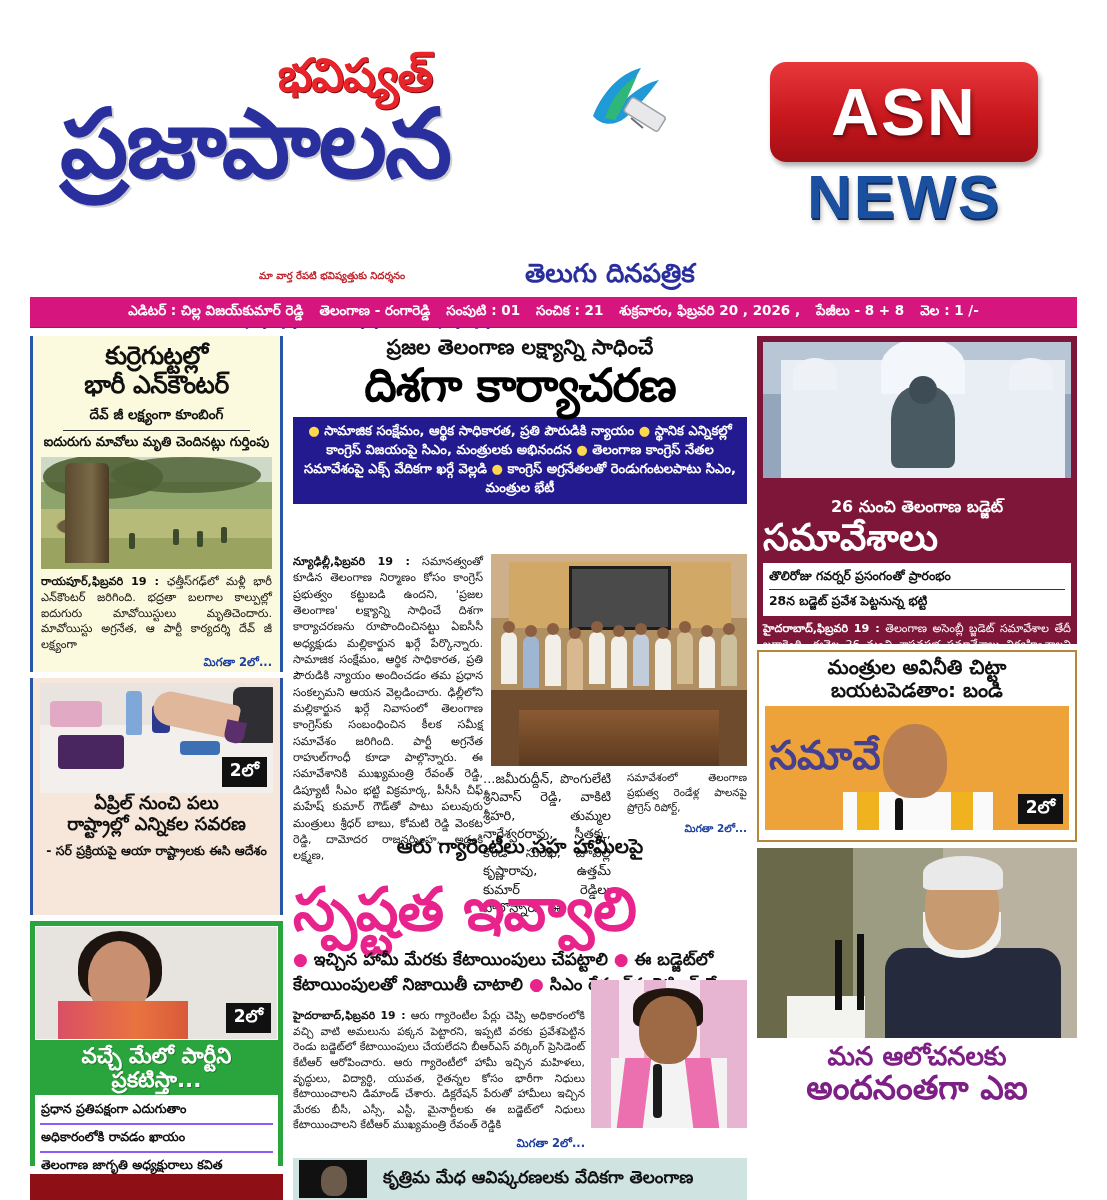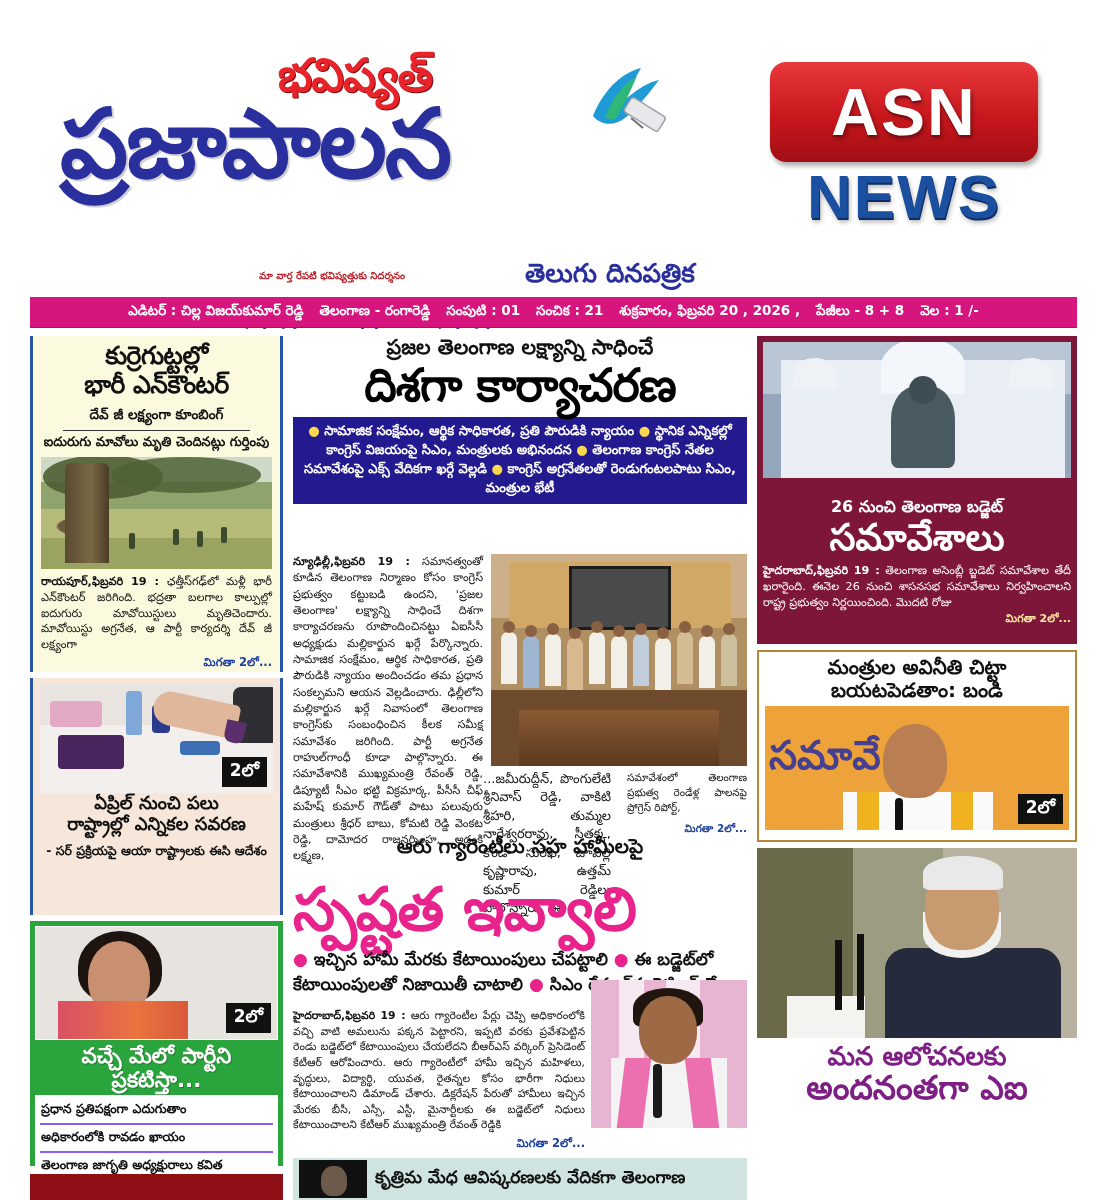--- a/index.html
+++ b/index.html
@@ -182,40 +182,40 @@
     background:linear-gradient(90deg,#e7b4d2 0 18%,#f6e9f1 18% 34%,#e7b4d2 34% 48%,#f6e9f1 48% 70%,#e7b4d2 70% 100%);
   }
   .ktr-face{position:absolute;left:48px;top:16px;width:58px;height:68px;background:#9d6a45;border-radius:48% 48% 45% 45%;}
   .ktr-hair{position:absolute;left:42px;top:8px;width:70px;height:40px;background:#20160f;border-radius:50% 50% 20% 20%;}
   .ktr-shirt{position:absolute;left:20px;top:78px;width:116px;height:70px;background:#f3f3f3;}
   .ktr-scarf{position:absolute;left:30px;top:78px;width:26px;height:70px;background:#ec6fb0;transform:skewX(-7deg);}
   .ktr-scarf2{position:absolute;left:98px;top:78px;width:26px;height:70px;background:#ec6fb0;transform:skewX(7deg);}
   .ktr-mic{position:absolute;left:62px;top:84px;width:9px;height:54px;background:#1b1b1b;border-radius:4px;}
   .mid-bottom{
     position:absolute;left:0;top:822px;width:454px;height:42px;background:#cfe3e0;
-    display:flex;align-items:center;gap:8px;padding:0 6px;box-sizing:border-box;
+    display:flex;align-items:center;gap:16px;padding:0 6px;box-sizing:border-box;
   }
   .mb-thumb{width:68px;height:38px;background:#111;position:relative;overflow:hidden;flex:0 0 auto;}
   .mb-f{position:absolute;left:22px;top:6px;width:26px;height:30px;background:#6c5a4a;border-radius:45% 45% 40% 40%;}
   .mb-head{font-size:17px;font-weight:bold;color:#111;}
 
   
   .box-budget{
     position:absolute;left:0;top:0;width:320px;height:308px;
     background:#7d1638;box-sizing:border-box;padding:6px;
   }
   .ph-assembly{height:136px;position:relative;overflow:hidden;background:linear-gradient(180deg,#b9c6d6 0 38%,#93a6bb 38% 100%);}
   .asm-b{position:absolute;left:18px;top:18px;width:284px;height:118px;background:#e9eef4;}
   .asm-dome{position:absolute;left:118px;top:-4px;width:84px;height:56px;background:#f3f6fa;border-radius:50% 50% 0 0;}
   .asm-d2{position:absolute;left:30px;top:16px;width:44px;height:32px;background:#eef2f7;border-radius:50% 50% 0 0;}
   .asm-d3{position:absolute;left:246px;top:16px;width:44px;height:32px;background:#eef2f7;border-radius:50% 50% 0 0;}
   .statue{position:absolute;left:128px;top:44px;width:64px;height:82px;background:#4a5a63;border-radius:40% 40% 10% 10%;}
   .statue-h{position:absolute;left:146px;top:34px;width:28px;height:28px;background:#3e4d55;border-radius:50%;}
   .bd-k{color:#fff;font-size:16px;font-weight:bold;text-align:center;margin-top:19px;}
-  .bd-m{color:#fff;font-size:37px;font-weight:bold;text-align:center;line-height:1.05;margin-top:-1px;}
+  .bd-m{color:#fff;font-size:37px;font-weight:bold;line-height:1.05;margin-top:-1px;}
   .bd-white{background:#fff;margin-top:5px;padding:2px 6px;}
   .bd-wi{font-size:12.4px;font-weight:bold;padding:3px 0;border-bottom:1px solid #333;color:#111;}
   .bd-wi:last-child{border-bottom:none;}
   .bd-body{color:#fff;font-size:11.2px;line-height:1.44;text-align:justify;margin-top:5px;}
   .bd-more{color:#ffe7a0;font-weight:bold;text-align:right;font-size:11px;display:block;}
 
   .box-bandi{
     position:absolute;left:0;top:314px;width:320px;height:192px;
     background:#fff;border:2px solid #b8863a;box-sizing:border-box;padding:4px 6px;
   }
@@ -463,20 +463,24 @@
         <div class="photo ph-assembly">
           <div class="asm-b"></div>
           <div class="asm-d2"></div>
             <div class="asm-d3"></div>
             <div class="asm-dome"></div>
           <div class="statue"></div>
             <div class="statue-h"></div>
         </div>
         <div class="bd-k tg">26 నుంచి తెలంగాణ బడ్జెట్</div>
         <div class="bd-m tg">సమావేశాలు</div>
+        <div class="bd-white">
+          <div class="bd-wi tg">తొలిరోజు గవర్నర్ ప్రసంగంతో ప్రారంభం</div>
+          <div class="bd-wi tg">28న బడ్జెట్ ప్రవేశ పెట్టనున్న భట్టి</div>
+        </div>
         <div class="bd-body tg">
           <b>హైదరాబాద్,ఫిబ్రవరి 19 :</b>
           <span>తెలంగాణ అసెంబ్లీ బ్జడెట్ సమావేశాల తేదీ ఖరారైంది. ఈనెల 26 నుంచి శాసనసభ సమావేశాలు నిర్వహించాలని రాష్ట్ర ప్రభుత్వం నిర్ణయించింది. మొదటి రోజు</span>
           <span class="bd-more tg">మిగతా 2లో...</span>
         </div>
       </div>
 
       <div class="box-bandi">
         <div class="bn-h tg">మంత్రుల అవినీతి చిట్టా</div>
         <div class="bn-h tg">బయటపెడతాం: బండి</div>

